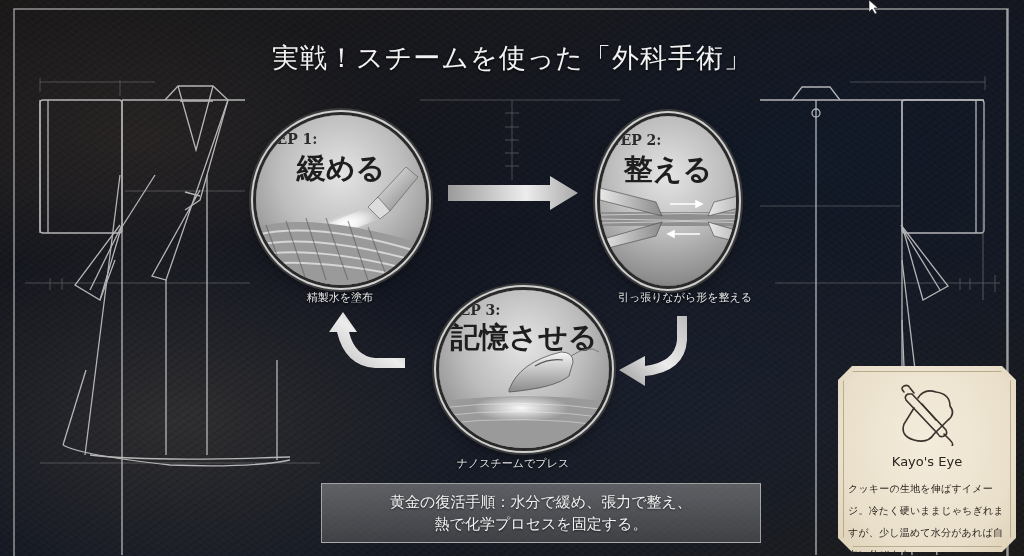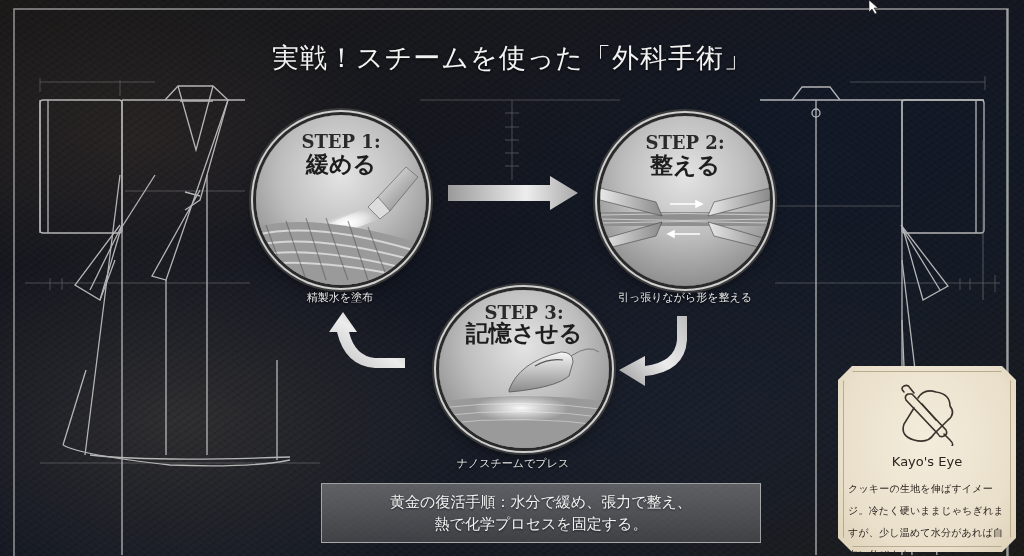--- a/index.html
+++ b/index.html
@@ -29,26 +29,26 @@
     font-family:"DejaVu Serif", serif; font-size:27px; color:#f2f2f2;
     letter-spacing:1px; text-shadow:0 1px 3px rgba(0,0,0,0.8);margin-top:10px;
   }
   .medal {
     position:absolute; border-radius:50%;
     background:radial-gradient(circle at 50% 35%, #e4e4e4 0%, #bdbdbd 45%, #8e8e8e 80%, #6a6a6a 100%);
     box-shadow:0 0 0 3px #2a2a2a, 0 0 0 5px #cfcfcf, 0 0 0 7px #3a3a3a, 0 6px 14px rgba(0,0,0,0.7);
     overflow:hidden;
   }
   .medal .step {
-    position:absolute; left:0; right:0; top:16px; text-align:center;
-    font-family:"DejaVu Serif", serif; font-size:18px; color:#2a2a2a; font-weight:bold;
+    position:absolute; left:0; right:0; top:16px; text-align:left;
+    font-family:"DejaVu Serif", serif; font-size:14px; color:#2a2a2a; font-weight:bold;
   }
   .medal .name {
     position:absolute; left:0; right:0; top:34px; text-align:center;
-    font-family:"DejaVu Serif", serif; font-size:23px; color:#1e1e1e; font-weight:bold;
+    font-family:"DejaVu Serif", serif; font-size:29px; color:#1e1e1e; font-weight:bold;
   }
   .medal svg { position:absolute; left:0; top:0; }
   .caption {
     position:absolute; text-align:center; color:#eaeaea; font-size:11px;
     text-shadow:0 1px 2px #000;
   }
   .banner {
     position:absolute; left:321px; top:483px; width:440px; height:60px;
     background:linear-gradient(180deg, rgba(150,150,150,0.55), rgba(110,110,110,0.45));
     border:1px solid rgba(220,220,220,0.6);
@@ -180,21 +180,21 @@
       <path d="M0 140 Q 60 130 160 156" fill="none"></path>
       <path d="M0 150 Q 60 142 160 164" fill="none"></path>
     </g>
     <g stroke="#5d5d5d" stroke-width="1.2" opacity="0.6">
       <path d="M10 110 L30 165 M30 106 L50 165 M50 103 L70 165 M70 103 L92 165 M92 106 L112 165 M112 112 L132 165" fill="none"></path>
     </g>
   </svg>
 </div>
 <div class="caption" style="left:270px;top:290px;width:140px;">精製水を塗布</div>
 
-<div class="medal" style="left:600px;top:116px;width:170px;height:170px;">
+<div class="medal" style="left:600px;top:116px;width:136px;height:170px;">
   <div class="step">STEP 2:</div>
   <div class="name">整える</div>
   <svg width="170" height="170" viewBox="0 0 170 170">
     <defs>
       <linearGradient id="tw" x1="0" y1="0" x2="1" y2="0">
         <stop offset="0" stop-color="#e8e8e8"></stop>
           <stop offset="1" stop-color="#8a8a8a"></stop>
       </linearGradient>
     </defs>
     <rect x="0" y="96" width="170" height="14" fill="#8f8f8f"></rect>

